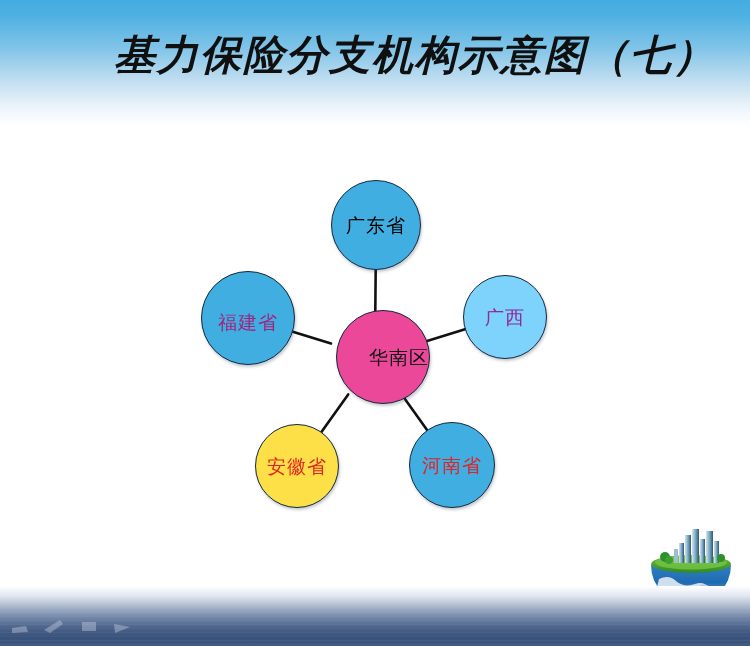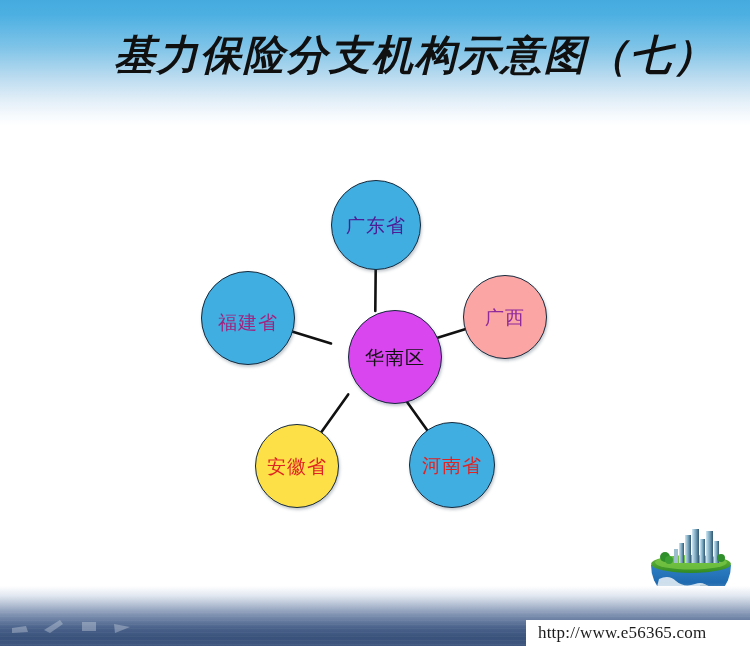--- a/index.html
+++ b/index.html
@@ -146,35 +146,35 @@
         <line x1="375.3" y1="311.0" x2="375.7" y2="269.0"></line>
         <line x1="419.0" y1="343.5" x2="465.8" y2="329.1"></line>
         <line x1="401.7" y1="394.5" x2="427.6" y2="430.8"></line>
         <line x1="348.2" y1="394.4" x2="320.9" y2="432.7"></line>
         <line x1="331.0" y1="343.5" x2="292.0" y2="331.5"></line>
       </g>
   </svg>
 
   <div class="diagram" id="nodes-layer">
       <div class="node red" style="left: 331px; top: 180px; width: 90px; height: 90px; background: rgb(65, 174, 225); border-color: rgb(21, 41, 60);">
-        <span style="color: #4c1d95;">广东省</span>
-      </div>
-      <div class="node purple" style="left: 463px; top: 275px; width: 84px; height: 84px; background: #fca5a5; border-color: rgb(21, 41, 60);">
+        <span style="color: #000000;">广东省</span>
+      </div>
+      <div class="node purple" style="left: 463px; top: 275px; width: 84px; height: 84px; background: #7dd3fc; border-color: rgb(21, 41, 60);">
         <span style="color: rgb(143, 42, 156);">广西</span>
       </div>
       <div class="node red" style="left: 409px; top: 422px; width: 86px; height: 86px; background: rgb(65, 174, 225); border-color: rgb(21, 41, 60);">
         <span style="color: rgb(224, 35, 35);">河南省</span>
       </div>
       <div class="node red" style="left: 255px; top: 424px; width: 84px; height: 84px; background: #fde047; border-color: rgb(21, 41, 60);">
         <span style="color: rgb(224, 35, 35);">安徽省</span>
       </div>
       <div class="node magenta" style="left: 201px; top: 271px; width: 94px; height: 94px; background: rgb(65, 174, 225); border-color: rgb(21, 41, 60);">
         <span style="color: rgb(160, 36, 127);">福建省</span>
       </div>
-      <div class="node center" style="left: 348px; top: 310px; width: 94px; height: 94px; background: #d946ef; border-color: rgb(21, 41, 60);">
+      <div class="node center" style="left: 336px; top: 310px; width: 94px; height: 94px; background: #ec4899; border-color: rgb(21, 41, 60); justify-content: flex-end;">
         <span style="color: rgb(18, 18, 18);">华南区</span>
       </div>
     </div>
 
   <svg class="globe" viewBox="0 0 92 92">
     <defs>
       <linearGradient id="gSea" x1="0" y1="0" x2="0" y2="1">
         <stop offset="0%" stop-color="#2e7fc4"></stop>
         <stop offset="45%" stop-color="#1f6ab0"></stop>
         <stop offset="100%" stop-color="#cfe0ea"></stop>
@@ -225,17 +225,14 @@
   <div class="sea">
     <div class="sea-ripple"></div>
     <svg class="sea-boats" viewBox="0 0 230 26">
       <path d="M2,16 l14,-2 l2,6 l-16,1 z" fill="#d7dee8" opacity=".8"></path>
       <path d="M34,18 l16,-10 l3,4 l-13,9 z" fill="#d7dee8" opacity=".8"></path>
       <rect x="72" y="10" width="14" height="9" fill="#d7dee8" opacity=".8"></rect>
       <path d="M104,12 l16,3 l-15,6 z" fill="#d7dee8" opacity=".8"></path>
     </svg>
   </div>
 
-  <div class="wm-box">
-    <span>http://www.e56365.com</span>
-  </div>
 
 </div>
 
 </body></html>

